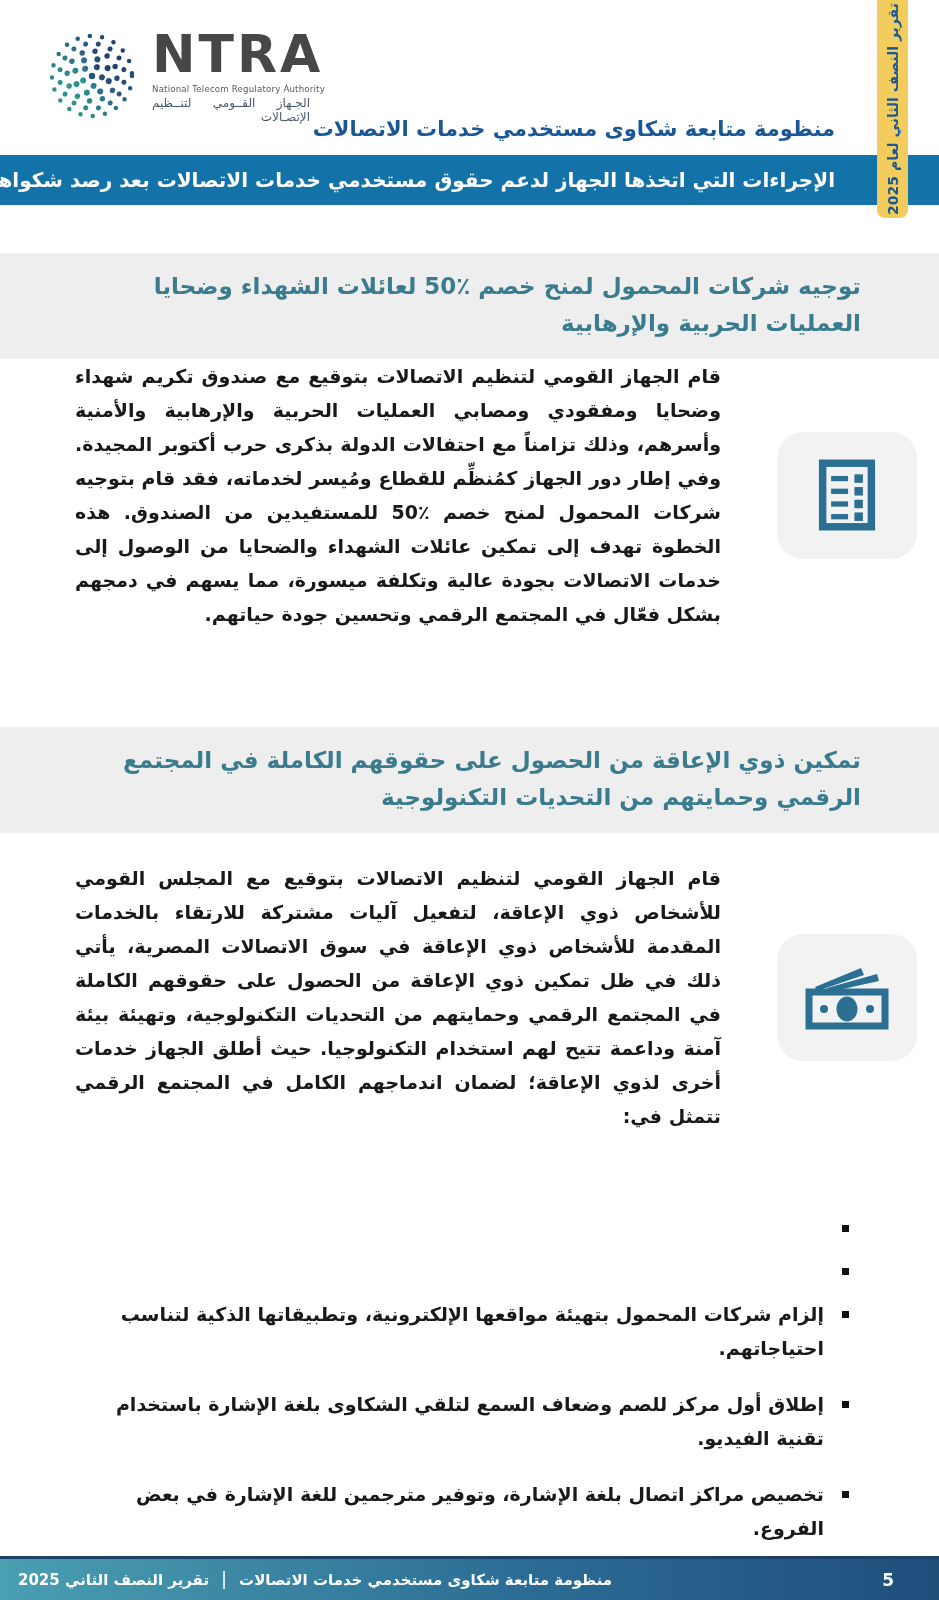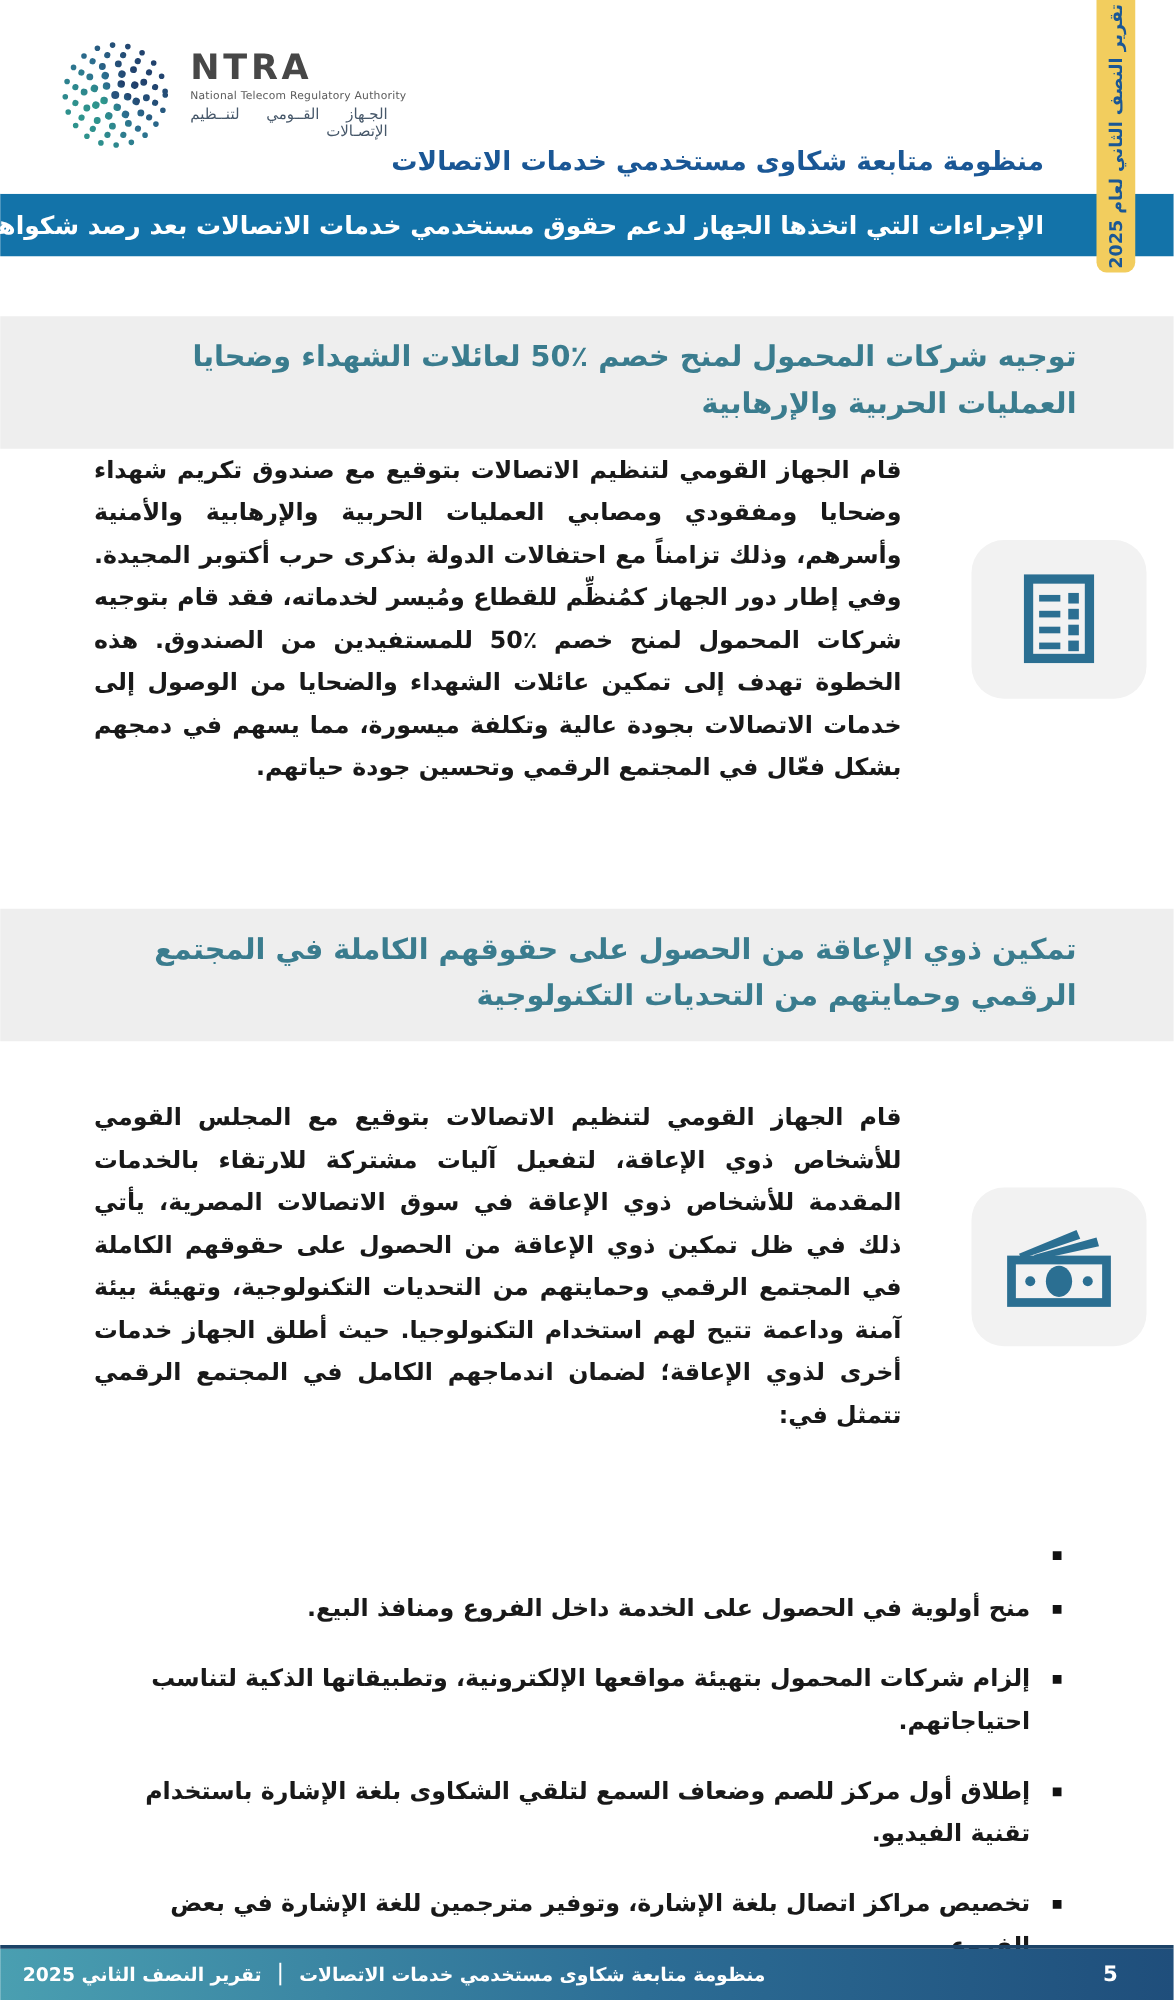--- a/index.html
+++ b/index.html
@@ -15,21 +15,21 @@
   .side-tab-inner{
     position:absolute;top:50%;left:50%;
     transform:translate(-50%,-50%) rotate(-90deg);
     white-space:nowrap;color:#1A5795;font-weight:bold;font-size:14px;letter-spacing:0;
   }
   
   .header{position:relative;height:155px;background:#fff;}
   .logo{position:absolute;top:26px;left:42px;display:flex;align-items:center;direction:ltr;}
   .logo-dots{width:100px;height:100px;flex:0 0 auto;}
   .logo-text{margin-left:10px;width:158px;}
-  .logo-acronym{font-size:28px;font-weight:bold;color:#474747;line-height:1;letter-spacing:3px;font-family:"DejaVu Sans",sans-serif;}
+  .logo-acronym{font-size:52px;font-weight:bold;color:#474747;line-height:1;letter-spacing:3px;font-family:"DejaVu Sans",sans-serif;}
   .logo-en{font-size:8.6px;color:#5a5a5a;margin-top:4px;letter-spacing:0.2px;white-space:nowrap;text-align:right;}
   .logo-ar{font-size:12px;color:#47586a;margin-top:2px;direction:rtl;text-align:justify;text-align-last:justify;}
   .subtitle{
     position:absolute;bottom:14px;right:104px;color:#1A5795;
     font-size:21px;font-weight:bold;
   }
   
   .banner{height:50px;background:#1373A9;}
   .banner-title{
     display:block;line-height:50px;padding-right:104px;color:#ffffff;
@@ -42,21 +42,21 @@
   .band-1{margin-top:48px;}
   .band-2{margin-top:96px;}
   .section-band h2{
     margin:0;color:#3A7C8E;font-size:23px;font-weight:bold;line-height:37px;text-align:right;
   }
   
   .content-row{
     display:flex;align-items:center;gap:56px;
     padding:0 22px 0 75px;
   }
-  .row-2{margin-top:44px;}
+  .row-2{margin-top:28px;}
   .icon-card{
     flex:0 0 140px;width:140px;height:127px;background:#F2F2F2;border-radius:26px;
     display:flex;align-items:center;justify-content:center;
   }
   .body-text{
     flex:1;margin:0;color:#191919;font-size:19px;font-weight:bold;line-height:34px;
     text-align:justify;
   }
   
   .bullet-list{
@@ -166,21 +166,20 @@
     </div>
     <p class="body-text">قام الجهاز القومي لتنظيم الاتصالات بتوقيع مع المجلس القومي للأشخاص ذوي الإعاقة، لتفعيل آليات مشتركة للارتقاء بالخدمات المقدمة للأشخاص ذوي الإعاقة في سوق الاتصالات المصرية، يأتي ذلك في ظل تمكين ذوي الإعاقة من الحصول على حقوقهم الكاملة في المجتمع الرقمي وحمايتهم من التحديات التكنولوجية، وتهيئة بيئة آمنة وداعمة تتيح لهم استخدام التكنولوجيا. حيث أطلق الجهاز خدمات أخرى لذوي الإعاقة؛ لضمان اندماجهم الكامل في المجتمع الرقمي تتمثل في:</p>
   </div>
 
   <ul class="bullet-list">
     <li>
       <span class="bullet-marker"></span>
     </li>
     <li>
       <span class="bullet-marker"></span>
-      <span class="bullet-text">منح أولوية في الحصول على الخدمة داخل الفروع ومنافذ البيع.</span>
     </li>
     <li>
       <span class="bullet-marker"></span>
       <span class="bullet-text">إلزام شركات المحمول بتهيئة مواقعها الإلكترونية، وتطبيقاتها الذكية لتناسب احتياجاتهم.</span>
     </li>
     <li>
       <span class="bullet-marker"></span>
       <span class="bullet-text">إطلاق أول مركز للصم وضعاف السمع لتلقي الشكاوى بلغة الإشارة باستخدام تقنية الفيديو.</span>
     </li>
     <li>

